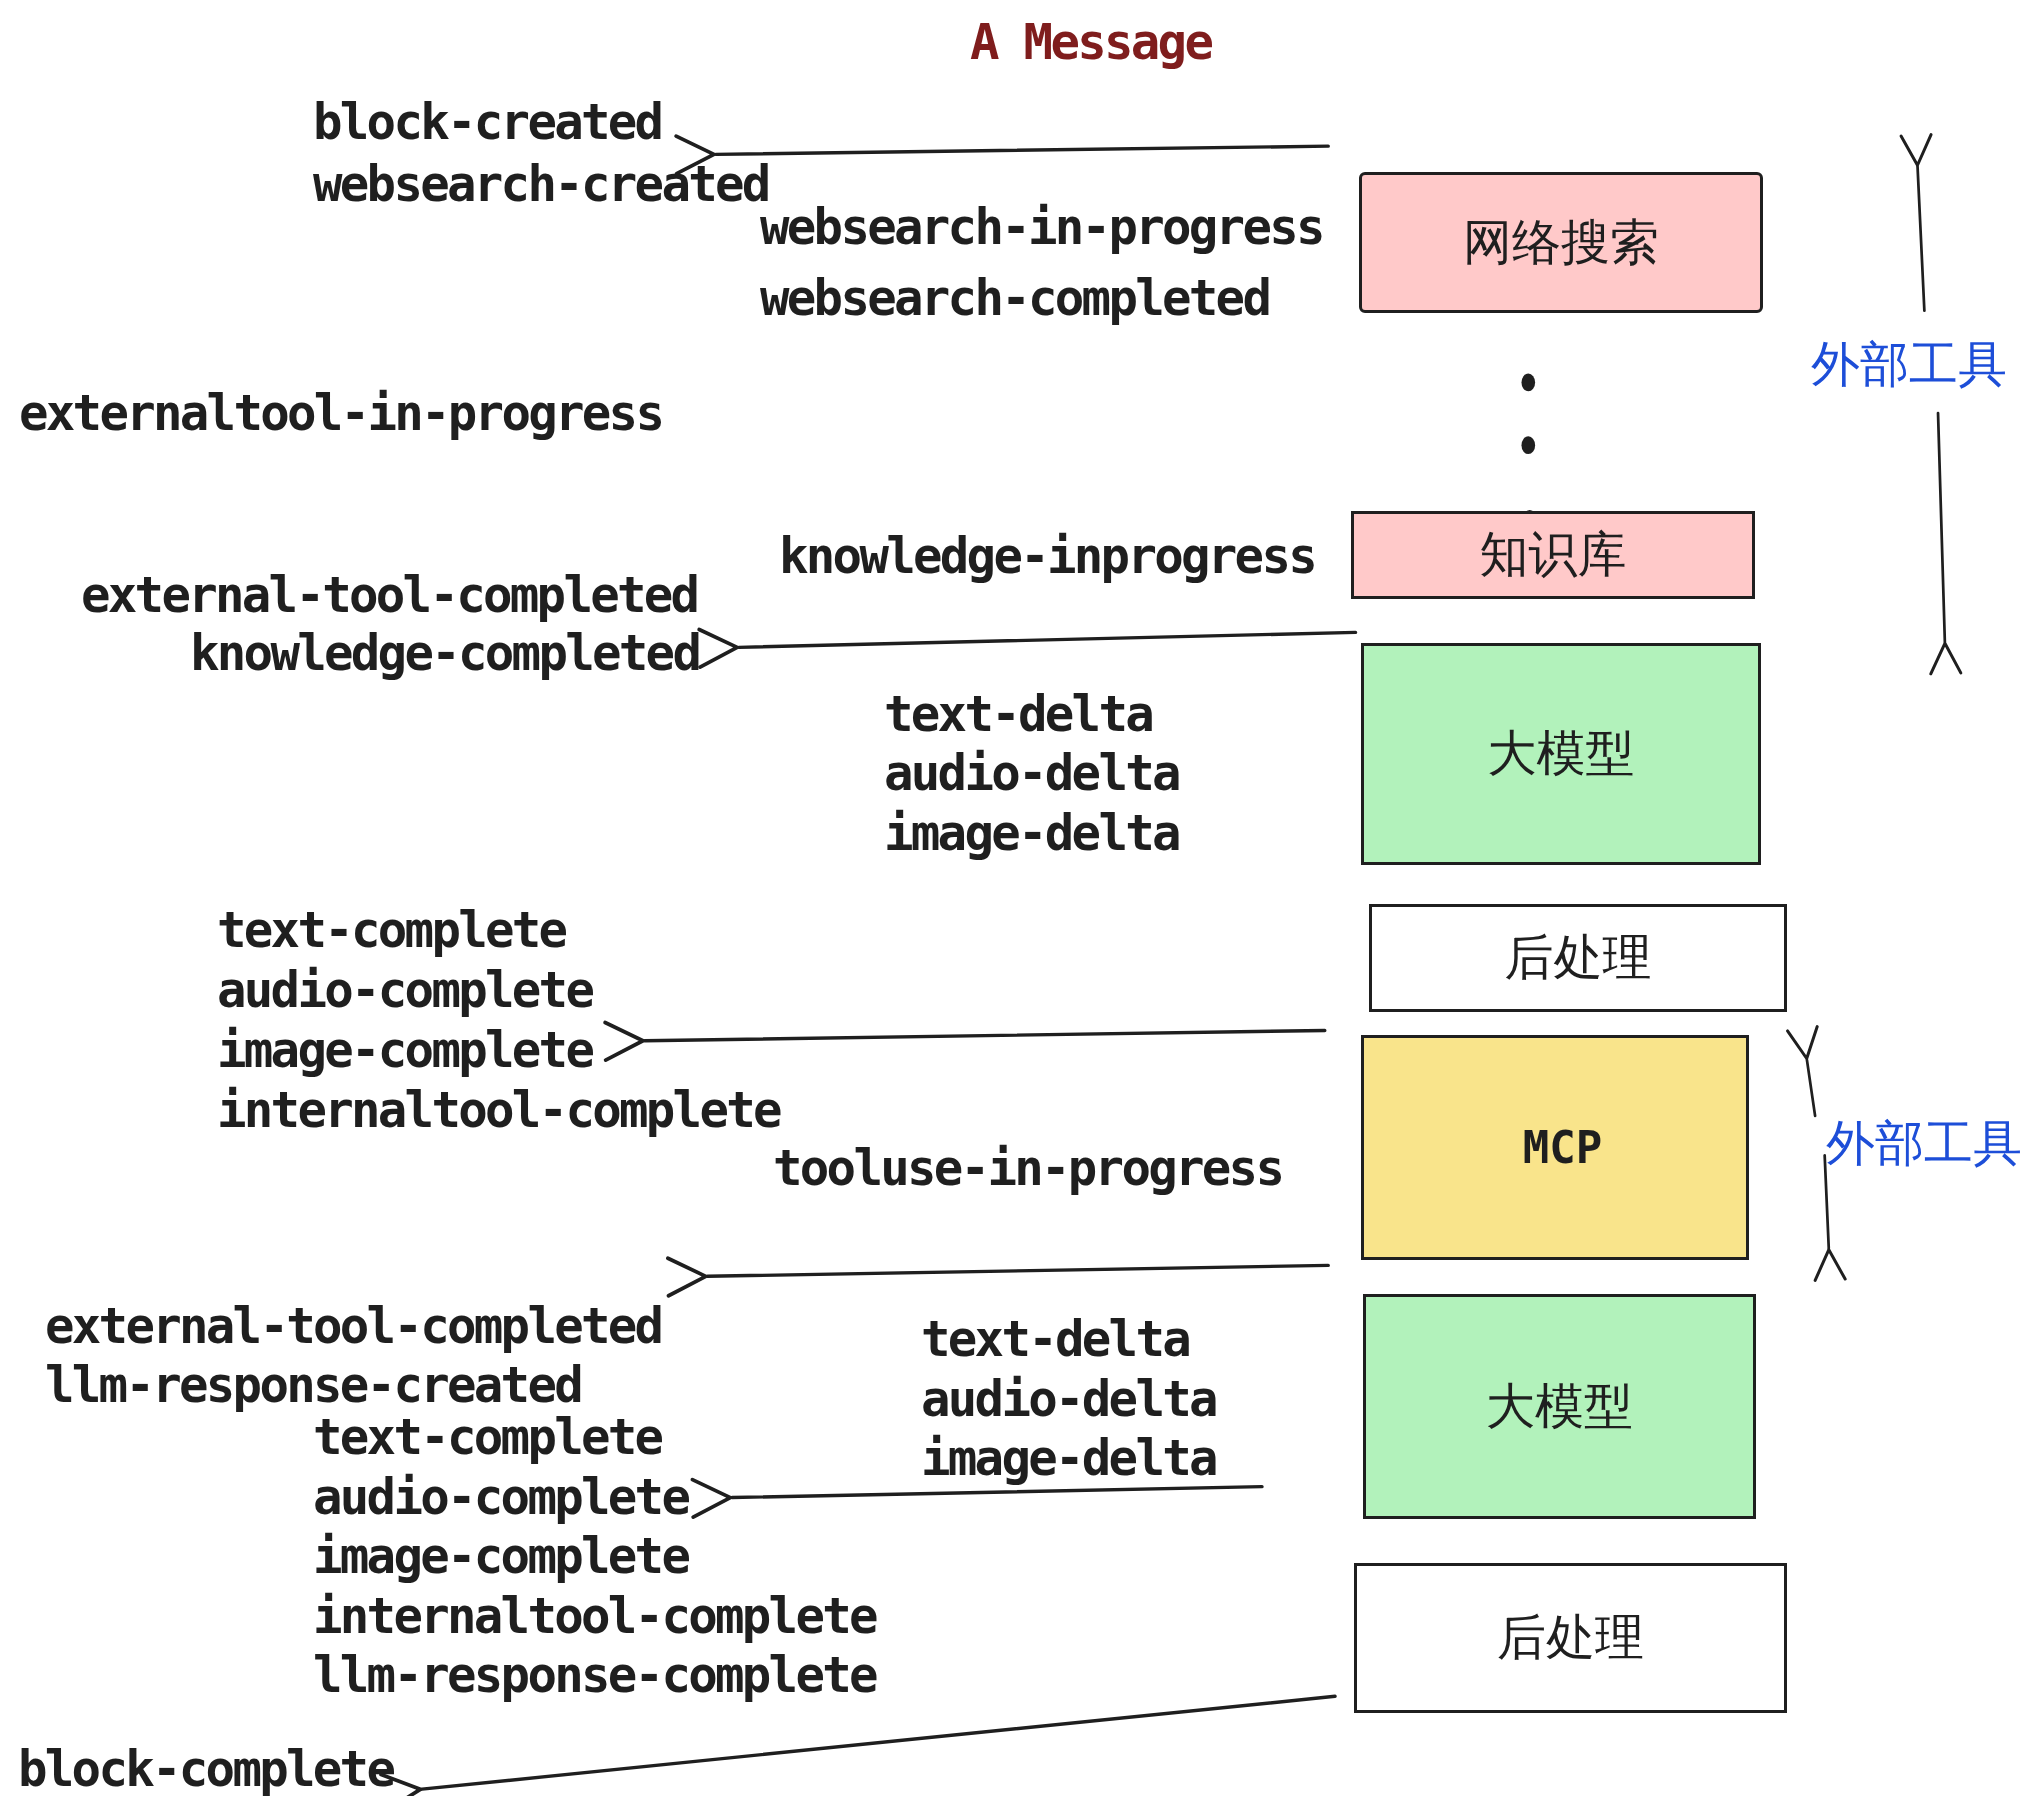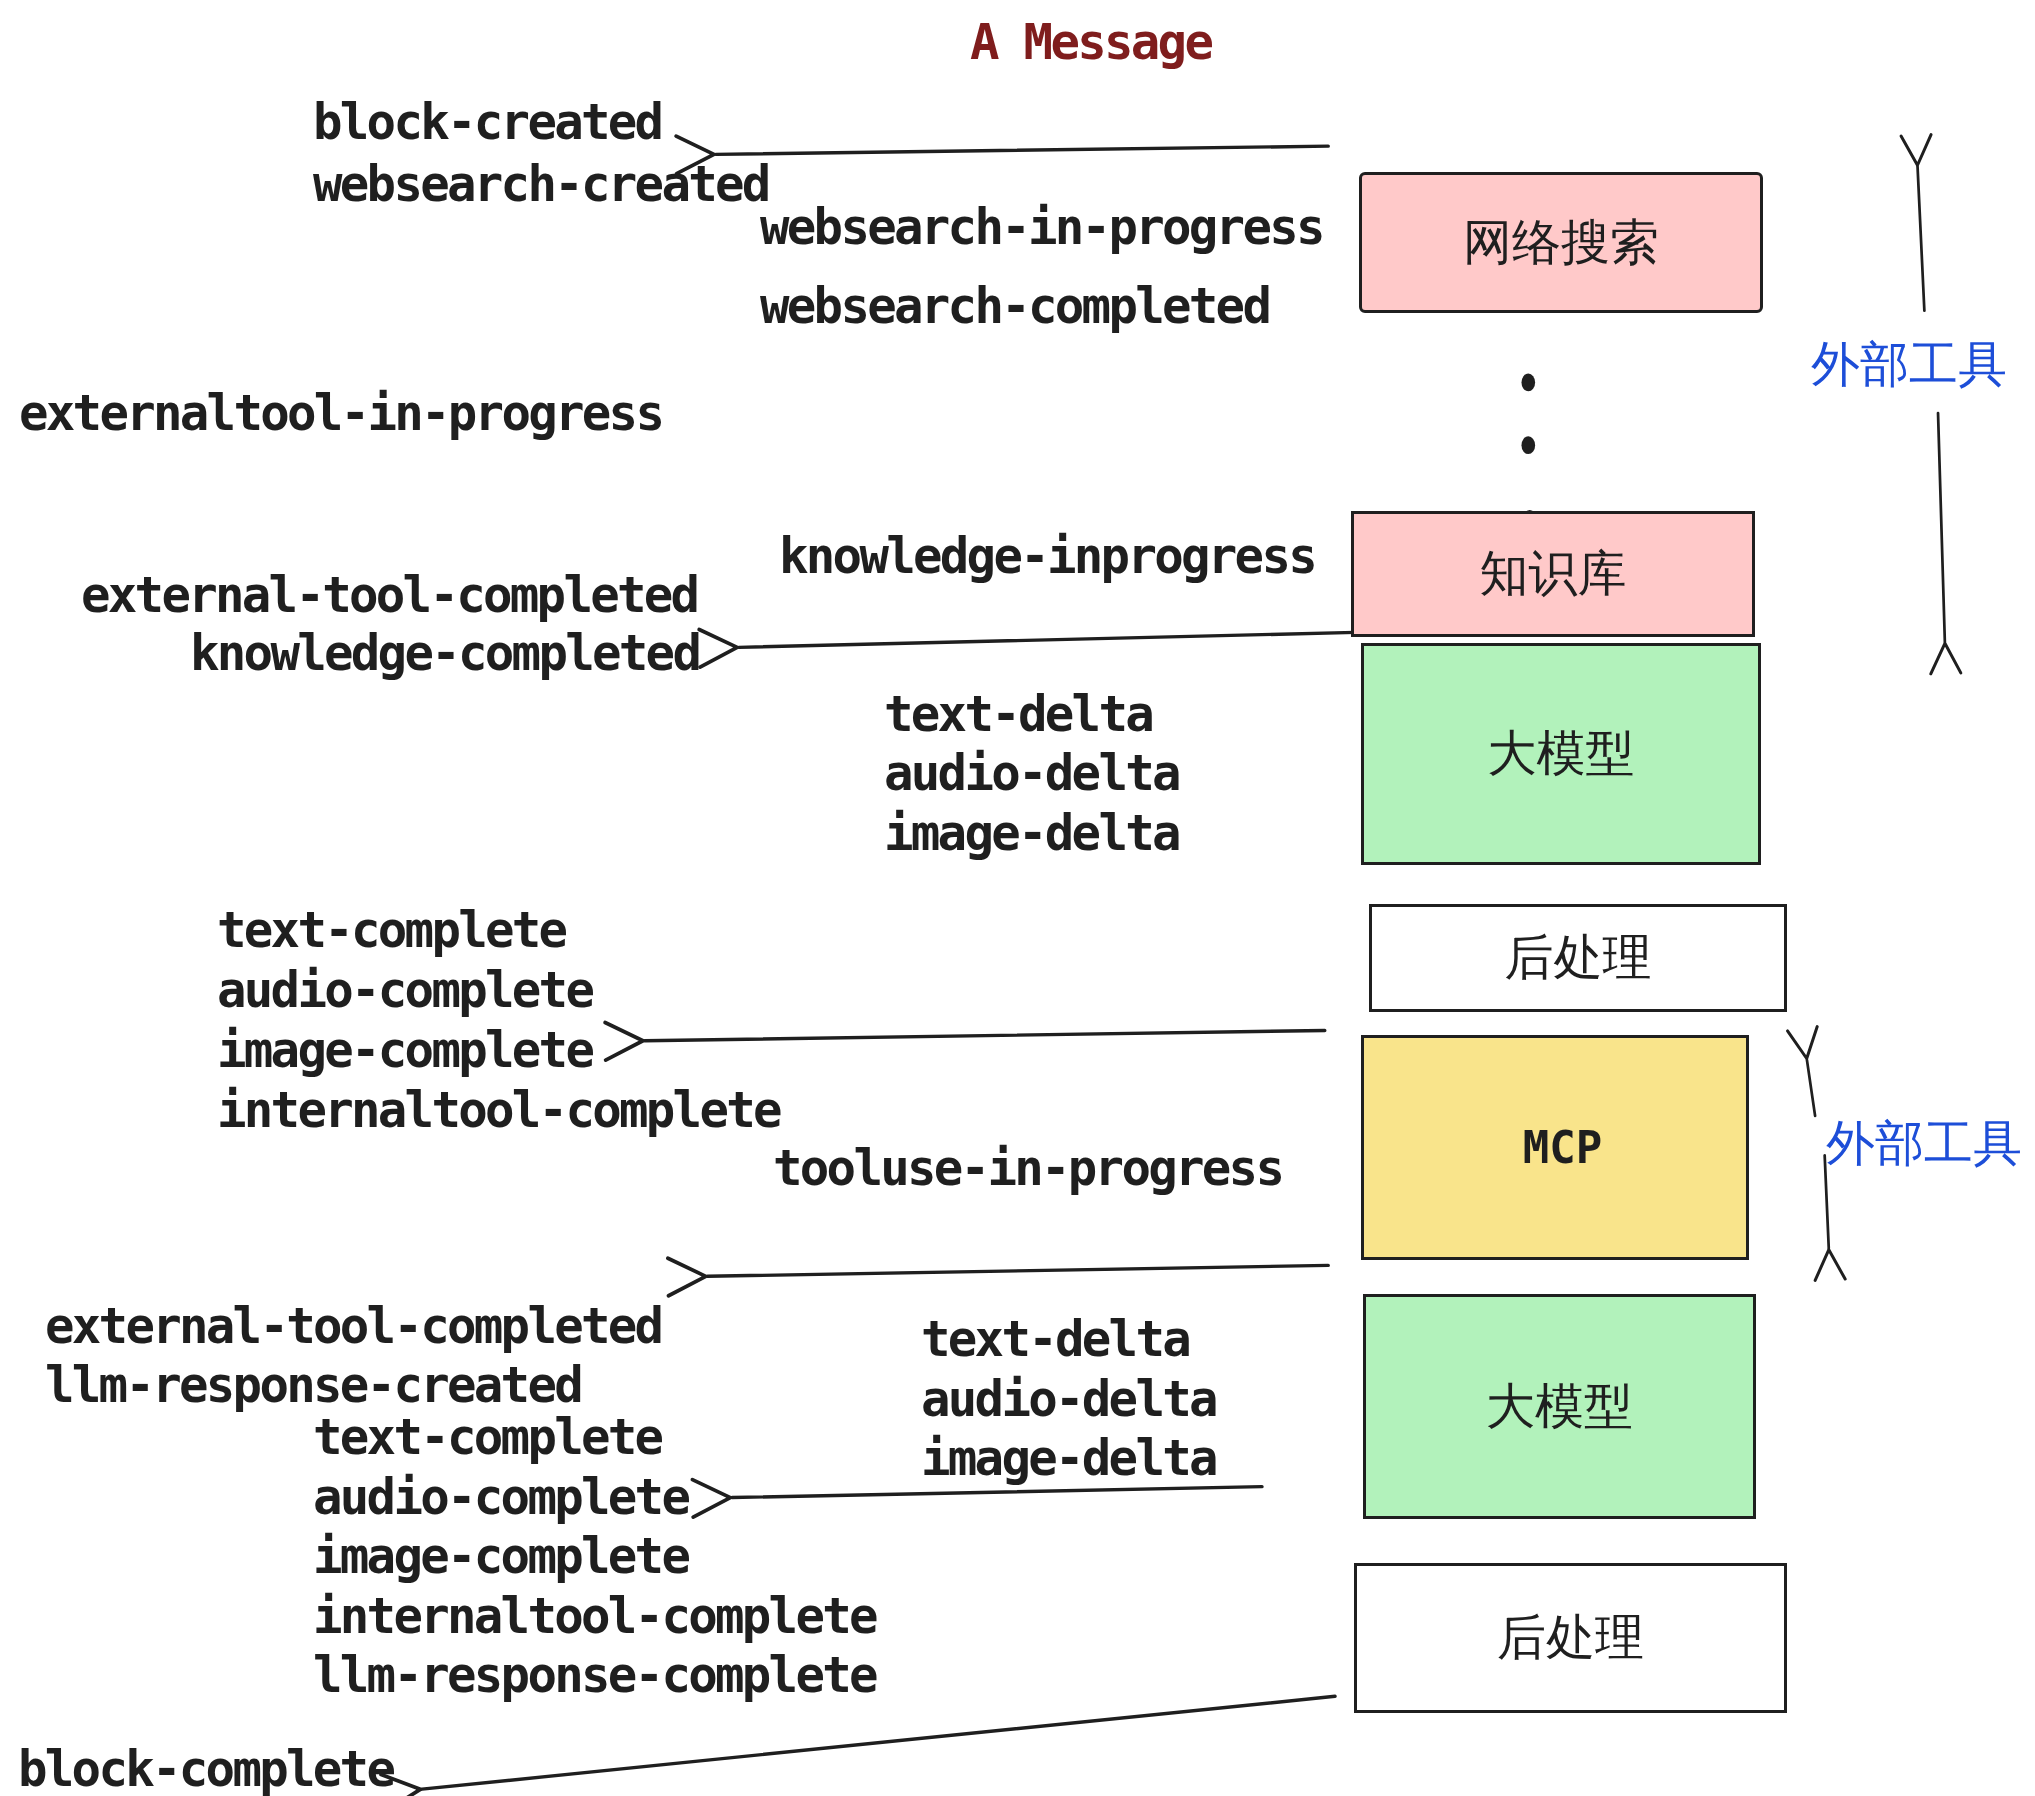--- a/index.html
+++ b/index.html
@@ -88,21 +88,21 @@
       <ellipse cx="2238" cy="652" rx="10" ry="13"></ellipse>
       <ellipse cx="2240" cy="760" rx="10" ry="13"></ellipse>
     </g>
   </svg>
 
   <div class="title" style="left:970px; top:13.7px">A Message</div>
 
   <div class="ev" style="left:313px;  top:96px">block-created</div>
   <div class="ev" style="left:313px;  top:158px">websearch-created</div>
   <div class="ev" style="left:760px; top:201px">websearch-in-progress</div>
-  <div class="ev" style="left:760px; top:280px">websearch-completed</div>
+  <div class="ev" style="left:760px; top:272px">websearch-completed</div>
   <div class="ev" style="left:19px;   top:387px">externaltool-in-progress</div>
   <div class="ev" style="left:779px; top:530px">knowledge-inprogress</div>
   <div class="ev" style="left:81px;  top:569px">external-tool-completed</div>
   <div class="ev" style="left:190px;  top:627px">knowledge-completed</div>
   <div class="ev" style="left:884px; top:688px">text-delta</div>
   <div class="ev" style="left:884px; top:747px">audio-delta</div>
   <div class="ev" style="left:884px; top:807px">image-delta</div>
   <div class="ev" style="left:217px;  top:904px">text-complete</div>
   <div class="ev" style="left:217px;  top:964px">audio-complete</div>
   <div class="ev" style="left:217px;  top:1024px">image-complete</div>
@@ -117,21 +117,21 @@
   <div class="ev" style="left:313px;  top:1471px">audio-complete</div>
   <div class="ev" style="left:313px;  top:1530px">image-complete</div>
   <div class="ev" style="left:313px;  top:1590px">internaltool-complete</div>
   <div class="ev" style="left:313px;  top:1649px">llm-response-complete</div>
   <div class="ev" style="left:18px;   top:1743px">block-complete</div>
 
   <div class="box" style="left: 1359px; top: 172px; width: 404px; height: 141px; background-color: rgb(255, 201, 201); border-radius: 6px;">
     <span class="box-label">网络搜索</span>
   </div>
 
-  <div class="box" style="left: 1351px; top: 511px; width: 404px; height: 126px; background-color: rgb(255, 201, 201);">
+  <div class="box" style="left: 1351px; top: 511px; width: 404px; height: 88px; background-color: rgb(255, 201, 201);">
     <span class="box-label">知识库</span>
   </div>
 
   <div class="box" style="left: 1361px; top: 643px; width: 400px; height: 222px; background-color: rgb(178, 242, 187);">
     <span class="box-label">大模型</span>
   </div>
 
   <div class="box" style="left: 1369px; top: 904px; width: 418px; height: 108px; background-color: rgb(255, 255, 255);">
     <span class="box-label">后处理</span>
   </div>

